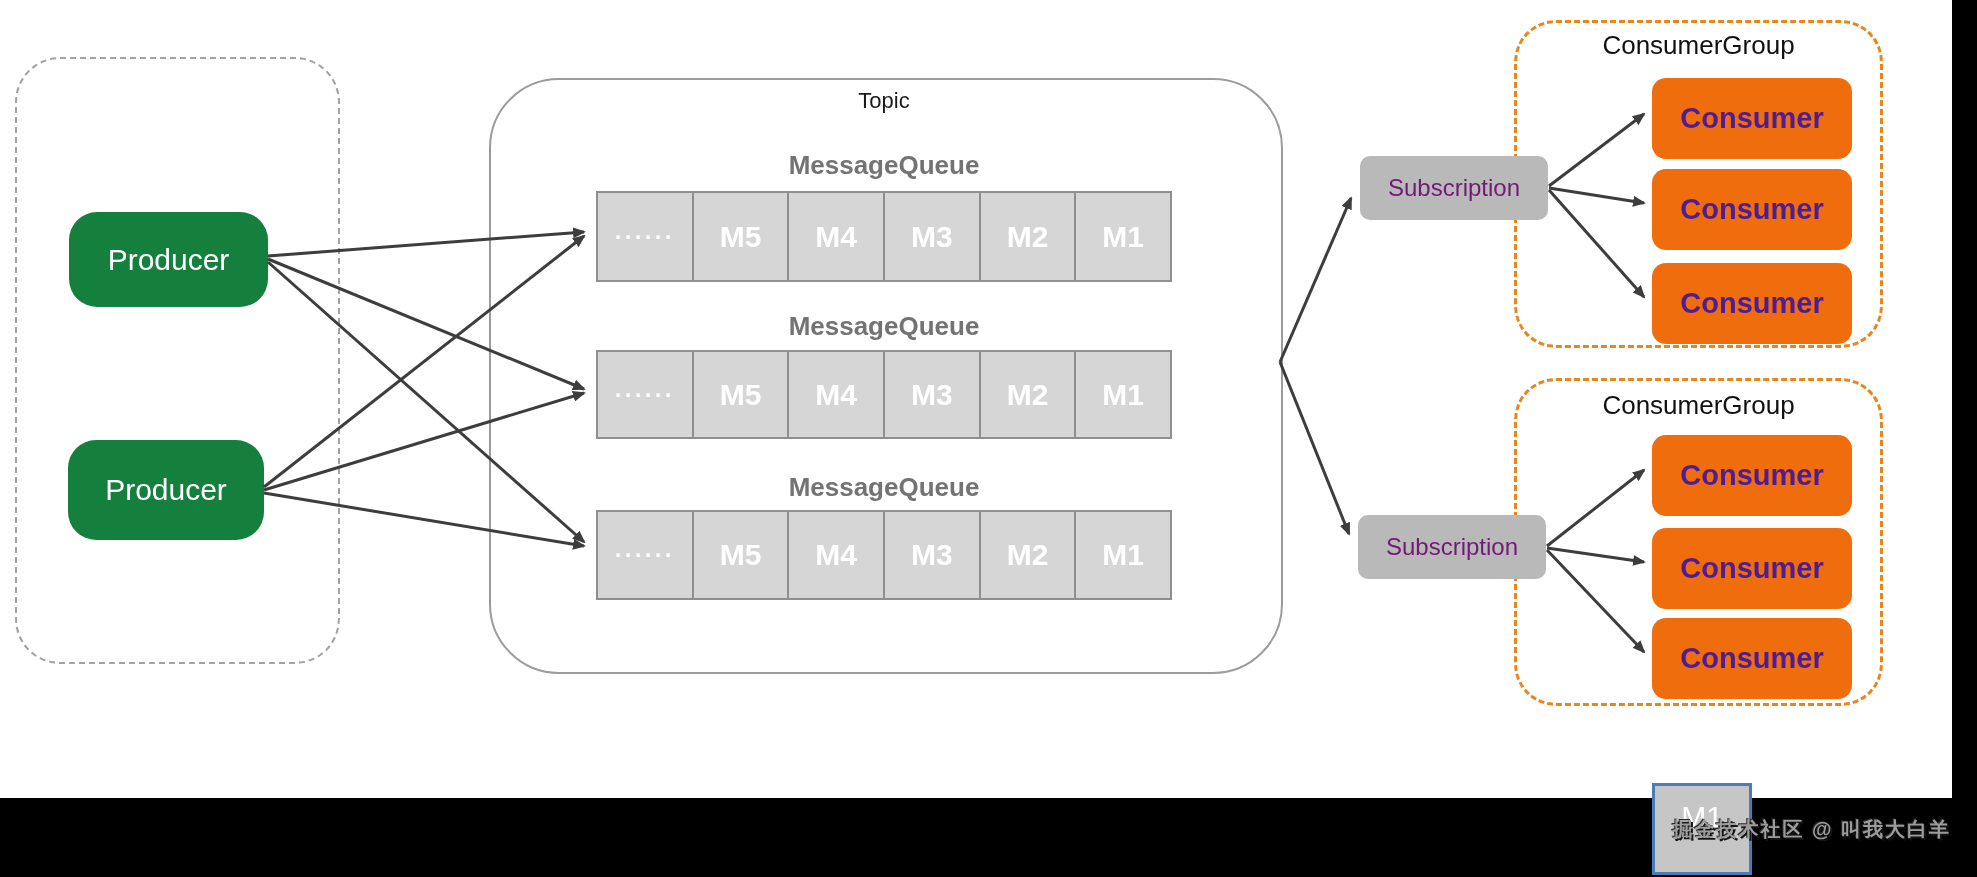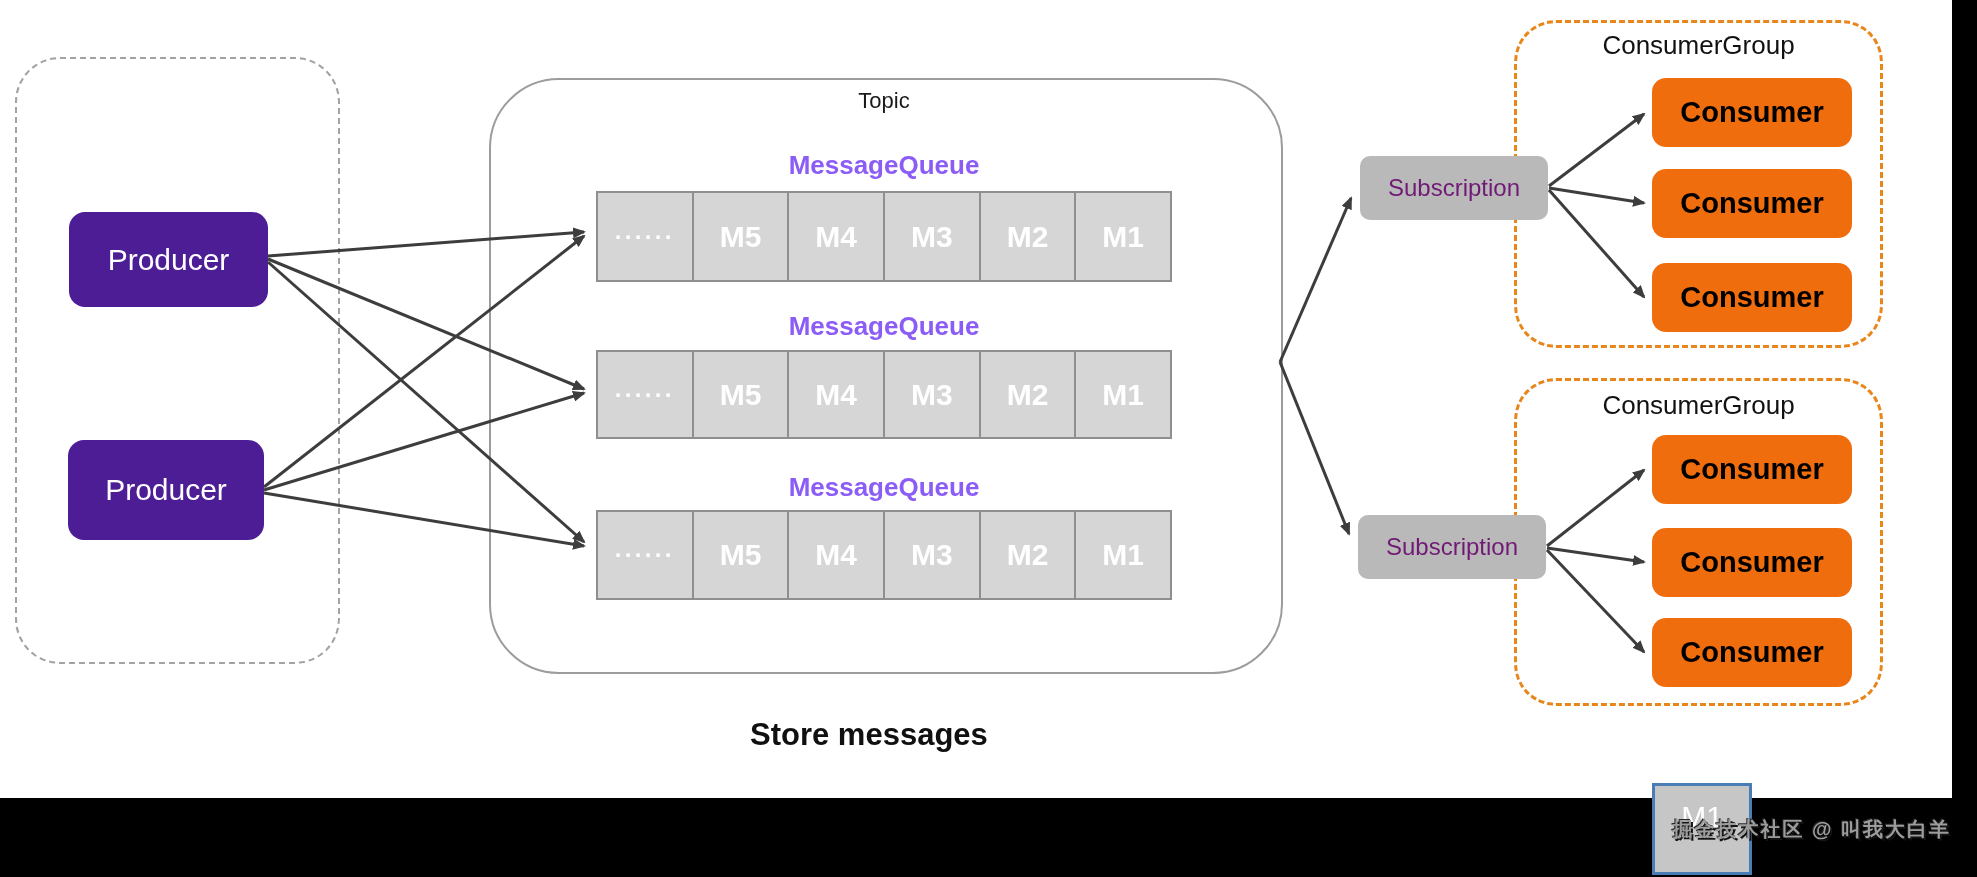--- a/index.html
+++ b/index.html
@@ -7,54 +7,54 @@
     position:relative;width:1977px;height:877px;background:#ffffff;overflow:hidden;
     font-family:"Liberation Sans", sans-serif;
   }
   
   .bar-bottom{position:absolute;left:0;top:798px;width:1977px;height:79px;background:#000;z-index:4;}
   .bar-right{position:absolute;left:1952px;top:0;width:25px;height:877px;background:#000;z-index:6;}
 
   
   .produce-box{position:absolute;left:15px;top:57px;width:321px;height:603px;
     border:2px dashed #a3a3a3;border-radius:45px;z-index:1;}
-  .producer{position:absolute;background:#4c1d95;border-radius:16px;color:#fff;
+  .producer{position:absolute;background:#15803d;border-radius:28px;color:#fff;
     display:flex;align-items:center;justify-content:center;font-size:30px;z-index:2;}
   .producer.p1{left:69px;top:212px;width:199px;height:95px;}
   .producer.p2{left:68px;top:440px;width:196px;height:100px;}
 
   
   .topic-box{position:absolute;left:489px;top:78px;width:790px;height:592px;
     border:2px solid #9c9c9c;border-radius:70px;background:#fff;z-index:1;}
   .topic-title{position:absolute;left:489px;top:88px;width:790px;text-align:center;
     font-size:22px;font-weight:500;color:#1a1a1a;z-index:2;}
   .mq-label{position:absolute;left:596px;width:576px;text-align:center;
-    font-size:26px;font-weight:600;color:#8b5cf6;z-index:2;}
+    font-size:26px;font-weight:600;color:#737373;z-index:2;}
   .mq-label.q0{top:150px;} .mq-label.q1{top:311px;} .mq-label.q2{top:472px;}
   .mq-row{position:absolute;left:596px;width:576px;display:flex;
     border:2px solid #8f8f8f;background:#d6d6d6;box-sizing:border-box;z-index:2;}
   .mq-row.q0{top:191px;height:91px;} .mq-row.q1{top:350px;height:89px;} .mq-row.q2{top:510px;height:90px;}
   .mq-cell{flex:1 1 0;border-right:2px solid #8f8f8f;color:#fff;font-size:30px;
     display:flex;align-items:center;justify-content:center;background:#d6d6d6;font-weight:bold;}
   .mq-cell:last-child{border-right:none;}
   .mq-cell.dots{font-size:24px;letter-spacing:2px;font-weight:700;}
 
   
   .subscription{position:absolute;background:#b9b9b9;border-radius:10px;color:#701a75;
     display:flex;align-items:center;justify-content:center;font-size:24px;z-index:2;}
   .subscription.s1{left:1360px;top:156px;width:188px;height:64px;}
   .subscription.s2{left:1358px;top:515px;width:188px;height:64px;}
   .cgroup{position:absolute;left:1514px;width:369px;height:328px;
     border:3px dashed #e8861c;border-radius:42px;box-sizing:border-box;z-index:1;}
   .cgroup.g1{top:20px;} .cgroup.g2{top:378px;}
   .cgroup-title{position:absolute;left:1514px;width:369px;text-align:center;
     font-size:26px;font-weight:500;color:#111;z-index:2;}
   .cgroup-title.g1{top:30px;} .cgroup-title.g2{top:390px;}
-  .consumer{position:absolute;left:1652px;width:200px;height:69px;background:#f06d0d;
-    border-radius:14px;color:#000000;display:flex;align-items:center;justify-content:center;
+  .consumer{position:absolute;left:1652px;width:200px;height:81px;background:#f06d0d;
+    border-radius:14px;color:#4c1d95;display:flex;align-items:center;justify-content:center;
     font-size:29px;font-weight:600;z-index:2;}
   .consumer.c10{top:78px;} .consumer.c11{top:169px;} .consumer.c12{top:263px;}
   .consumer.c20{top:435px;} .consumer.c21{top:528px;} .consumer.c22{top:618px;}
 
   
   .stage-label{position:absolute;font-size:31px;font-weight:700;color:#101010;z-index:2;white-space:nowrap;}
   .stage-label.produce{left:40px;top:716px;}
   .stage-label.store{left:750px;top:717px;}
   .stage-label.consume{left:1543px;top:722px;}
 
@@ -108,21 +108,20 @@
   <div class="mq-label q2">MessageQueue</div>
   <div class="mq-row q2">
     <div class="mq-cell dots">······</div>
     <div class="mq-cell">M5</div>
     <div class="mq-cell">M4</div>
     <div class="mq-cell">M3</div>
     <div class="mq-cell">M2</div>
     <div class="mq-cell">M1</div>
   </div>
 
-  <div class="stage-label store">Store messages</div>
 
   <div class="subscription s1">
     <span>Subscription</span>
   </div>
   <div class="subscription s2">
     <span>Subscription</span>
   </div>
 
   <div class="cgroup g1"></div>
   <div class="cgroup-title g1">ConsumerGroup</div>

